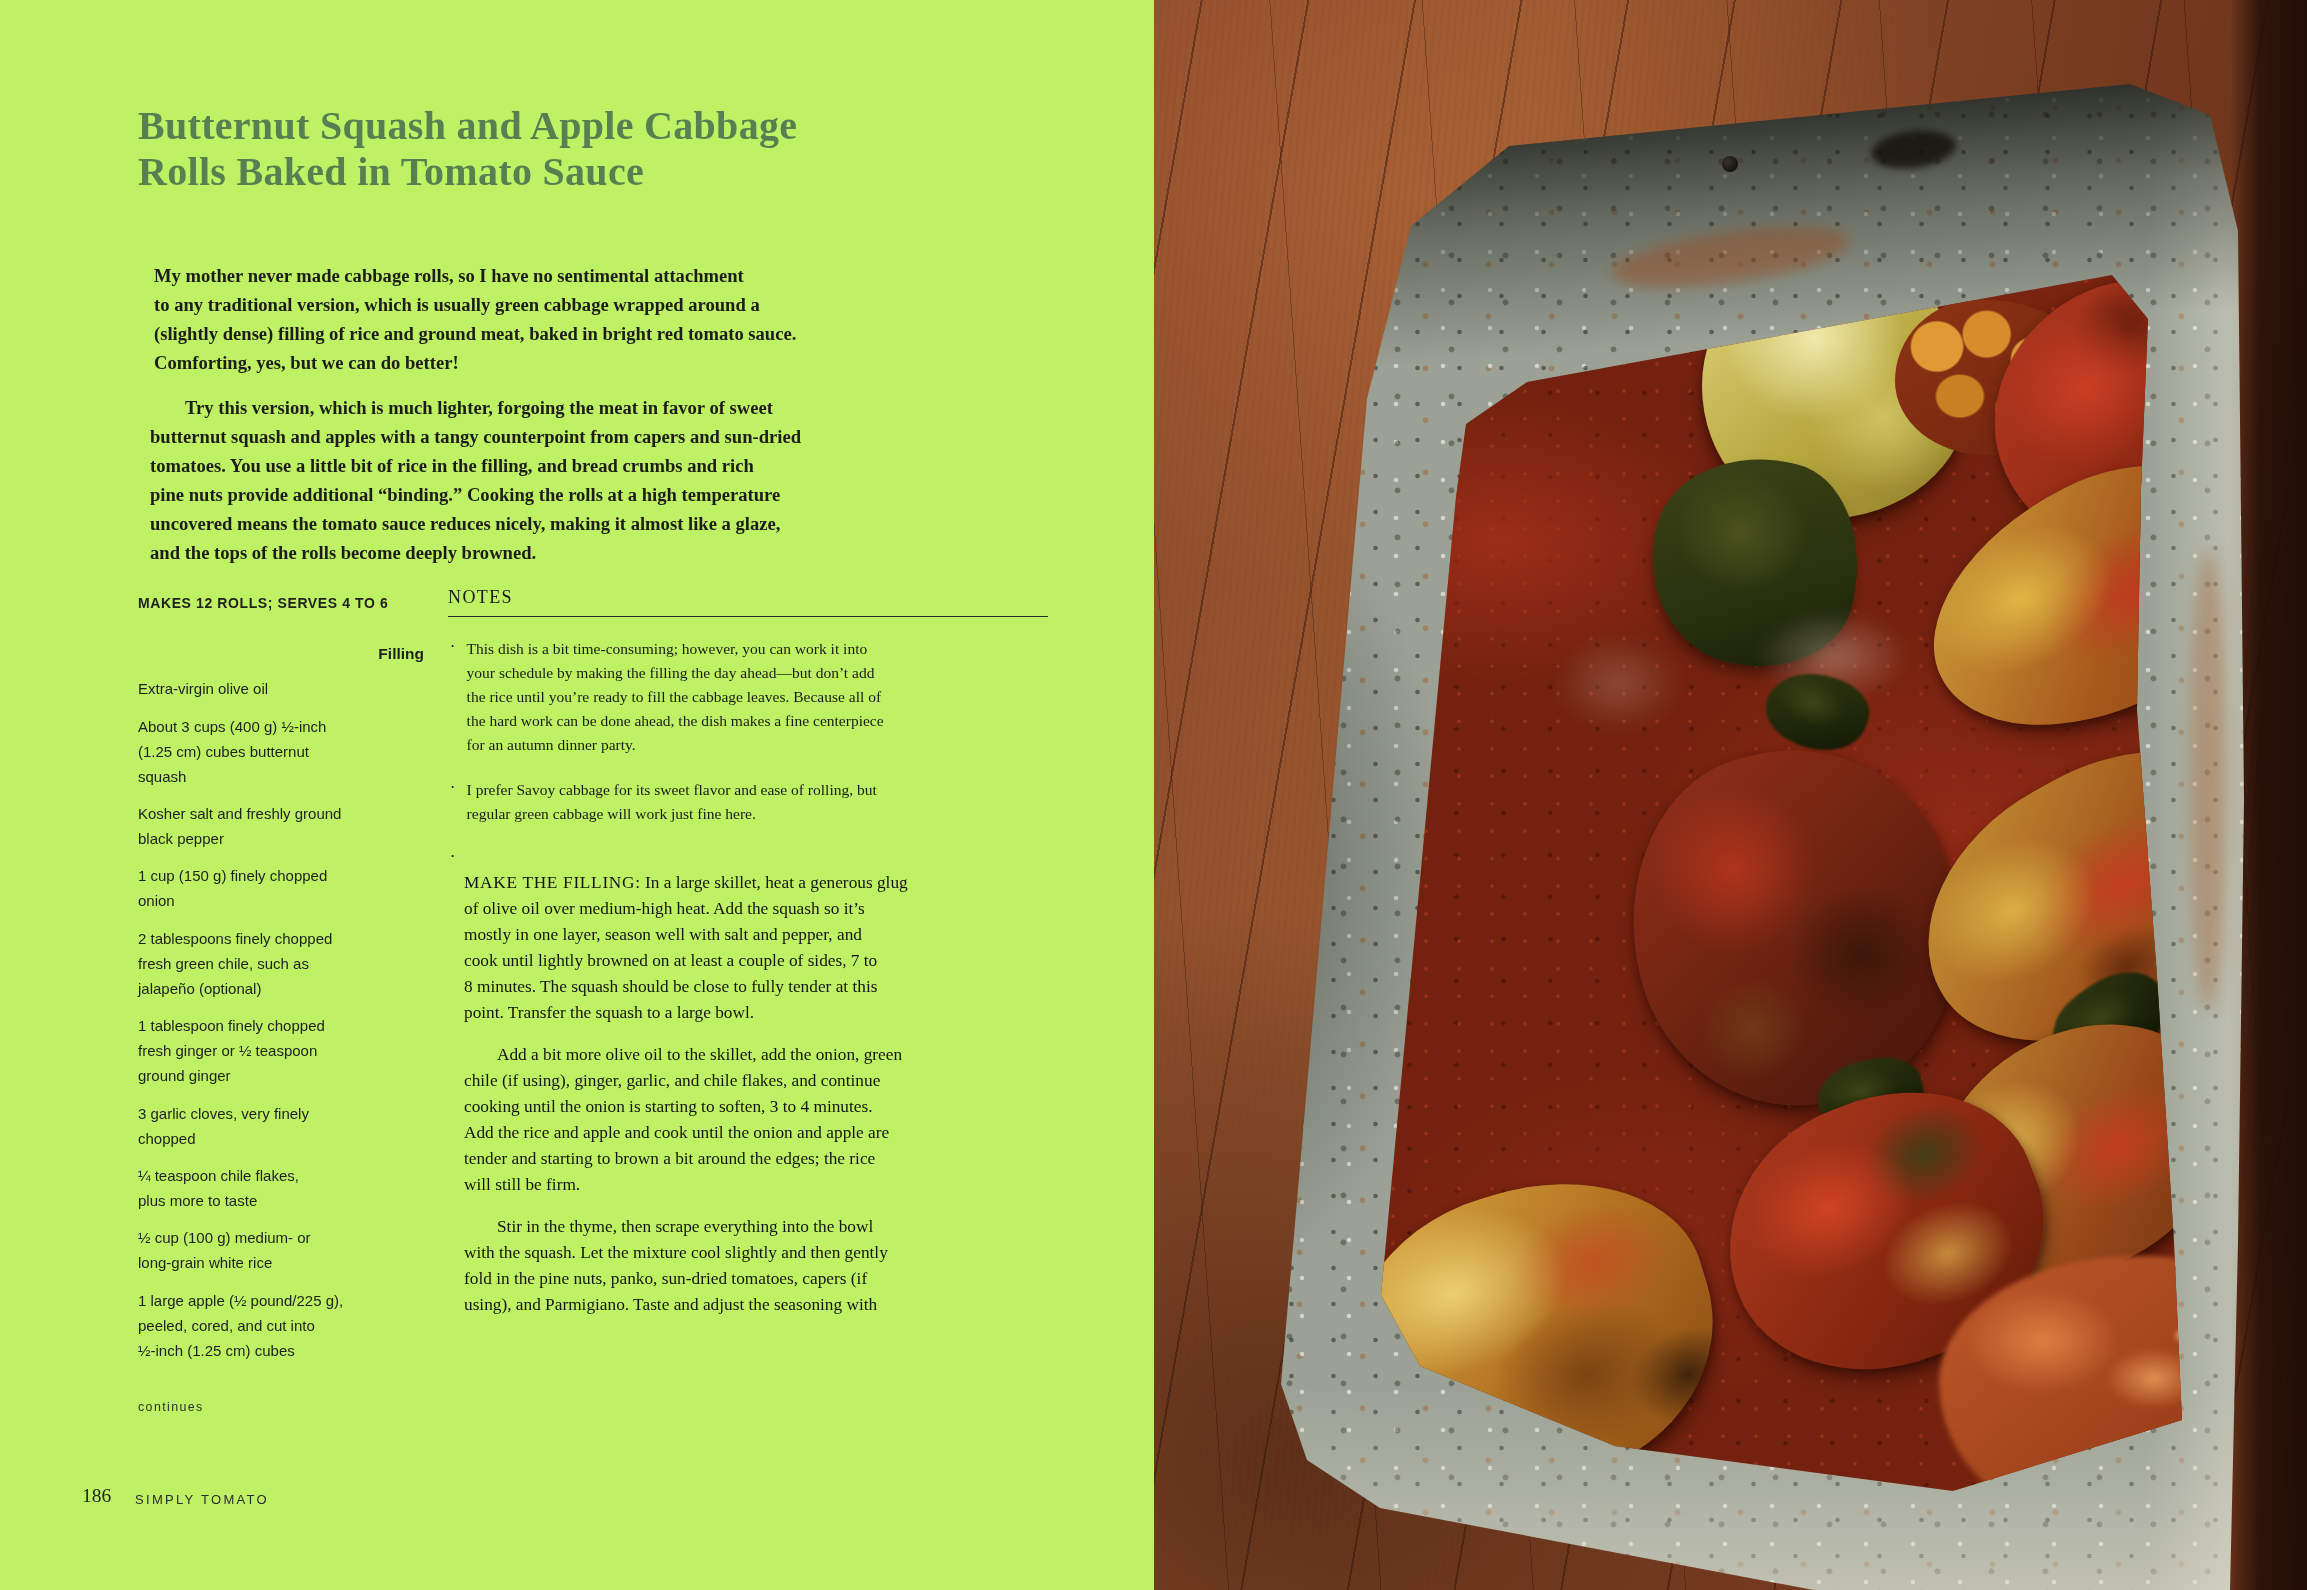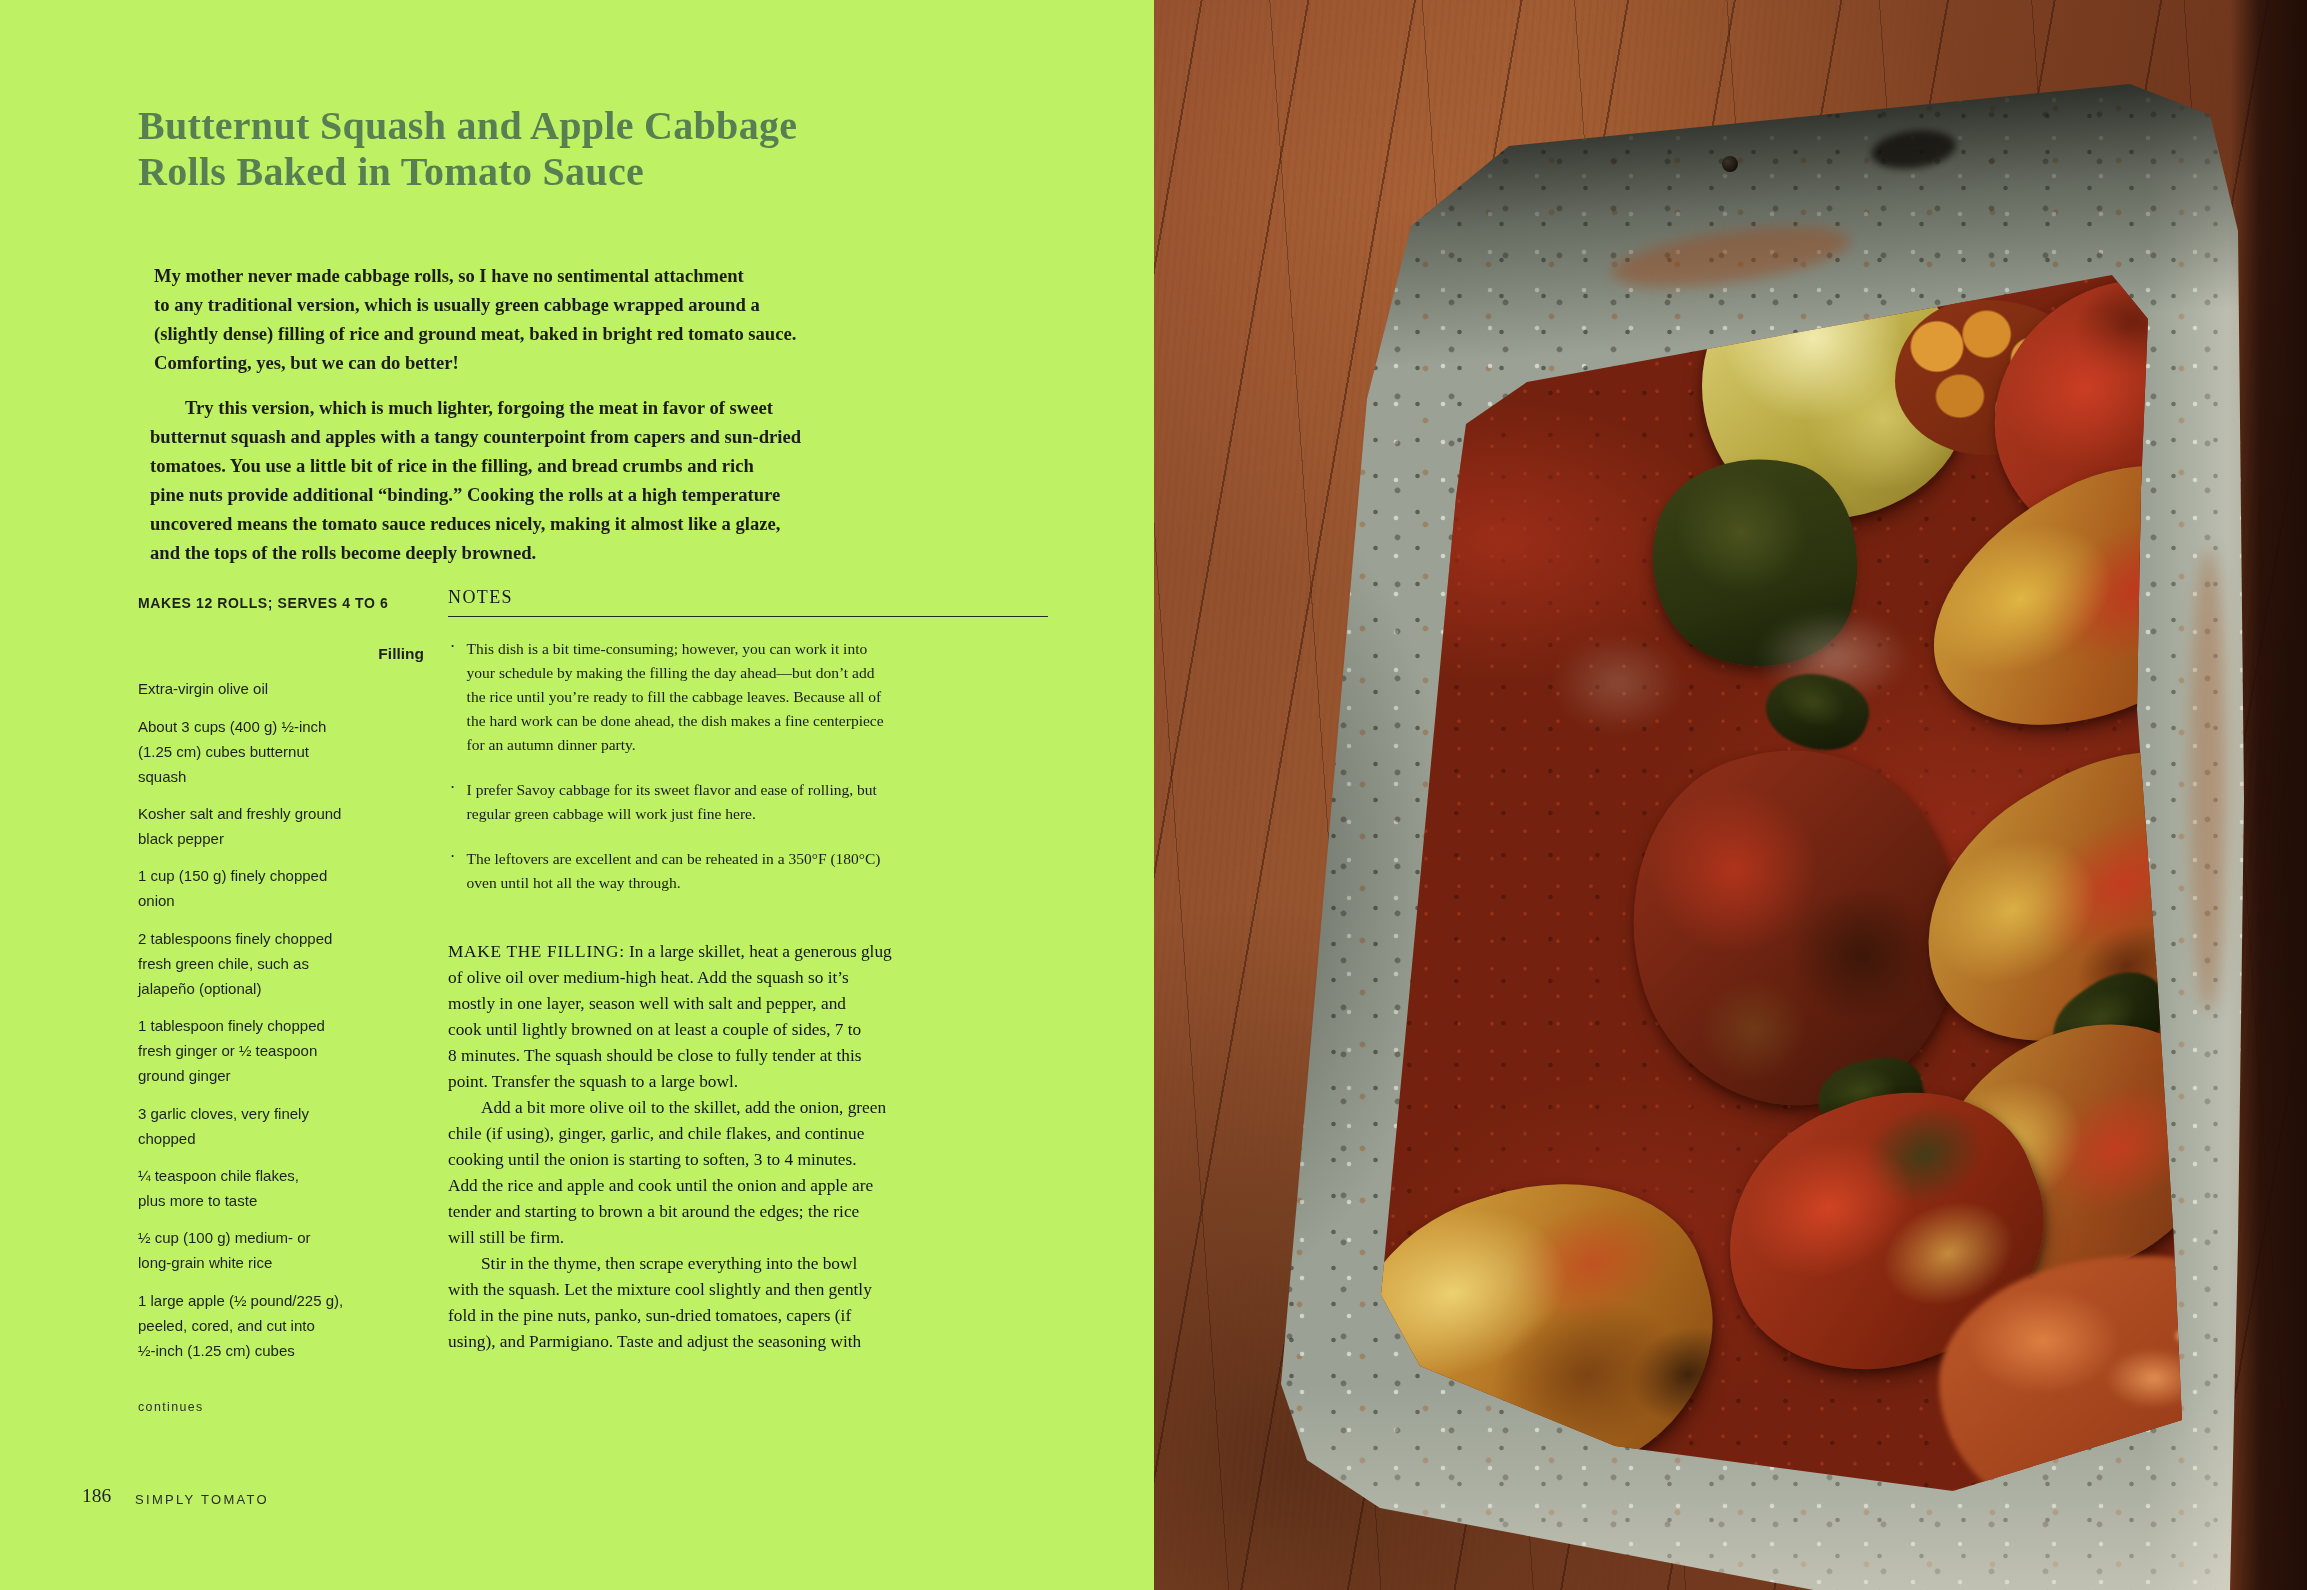--- a/index.html
+++ b/index.html
@@ -23,21 +23,21 @@
   .continues{margin-top:37px;font-size:12.4px;letter-spacing:1.4px;color:#2e2e2c;}
 
   .col-right{position:absolute;left:448px;top:587px;width:600px;}
   .notes-heading{font-size:18px;letter-spacing:1.4px;color:#191917;}
   .notes-rule{border:none;border-top:1.8px solid #272725;margin:8px 0 0 0;width:600px;}
   .notes-list{margin-top:19.5px;}
   .note-item{position:relative;padding-left:18.6px;font-size:15.5px;line-height:24px;margin-bottom:21px;color:#1b1a18;}
   .note-bullet{position:absolute;left:1.8px;top:-1.8px;font-size:17px;}
   .method{margin-top:44px;font-size:17.3px;line-height:26px;color:#151412;}
   .method .step-label{letter-spacing:0.7px;}
-  .method .mp{margin:0;}
+  .method .mp{margin:16px;}
   .method .indented{text-indent:33px;}
 
   .footer-pagenum{position:absolute;left:82px;top:1485px;font-size:19.5px;color:#232321;}
   .footer-book{position:absolute;left:135px;top:1492px;font-family:"Liberation Sans",sans-serif;
     font-size:13px;letter-spacing:2.3px;color:#2b2b29;}
 
   
   .photo{position:absolute;left:1154px;top:0;width:1154px;height:1591px;overflow:hidden;
     background:
       radial-gradient(887px 621px at 22% 12%, rgba(196,116,64,.38), transparent 65%),
@@ -226,22 +226,20 @@
 the hard work can be done ahead, the dish makes a fine centerpiece
 for an autumn dinner party.</span>
       </div>
       <div class="note-item">
         <span class="note-bullet">·</span>
         <span class="prewrap">I prefer Savoy cabbage for its sweet flavor and ease of rolling, but
 regular green cabbage will work just fine here.</span>
       </div>
       <div class="note-item">
         <span class="note-bullet">·</span>
-        <span class="prewrap">The leftovers are excellent and can be reheated in a 350°F (180°C)
-oven until hot all the way through.</span>
       </div>
     </div>
 
     <div class="method">
       <p class="mp prewrap"><span class="step-label">MAKE THE FILLING:</span><span class="prewrap"> In a large skillet, heat a generous glug
 of olive oil over medium-high heat. Add the squash so it’s
 mostly in one layer, season well with salt and pepper, and
 cook until lightly browned on at least a couple of sides, 7 to
 8 minutes. The squash should be close to fully tender at this
 point. Transfer the squash to a large bowl.</span></p>

